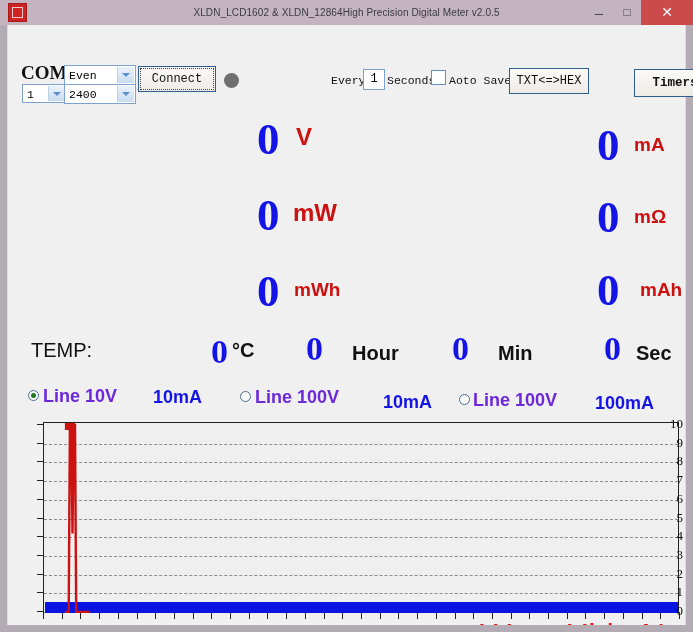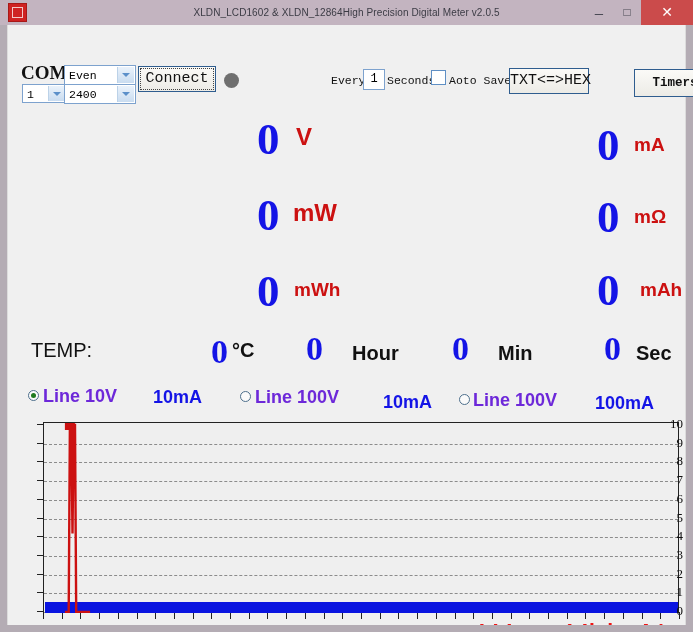--- a/index.html
+++ b/index.html
@@ -77,21 +77,21 @@
   }
   #combo-port{left:14px;top:59px;width:45px;height:19px;}
   #combo-parity{left:56px;top:40px;width:72px;height:20px;}
   #combo-baud{left:56px;top:59px;width:72px;height:20px;}
 
   .btn{
     position:absolute;box-sizing:border-box;
     background:linear-gradient(#fbfaf7,#ecebe6);
     border:1px solid #2f5d8f;
     font-family:"Liberation Mono",monospace;
-    font-size:15px;color:#111;
+    font-size:12px;color:#111;
     text-align:center;
     cursor:default;
   }
   .btn.focus{outline:1px dotted #444;outline-offset:-3px;}
   #btn-connect{left:130px;top:41px;width:78px;height:26px;line-height:24px;}
   #btn-disconnect{left:238px;top:41px;width:80px;height:26px;line-height:24px;}
   #btn-txthex{left:501px;top:43px;width:80px;height:26px;line-height:24px;}
   #btn-timers{left:592px;top:44px;width:82px;height:28px;line-height:26px;font-weight:bold;font-size:12.5px;margin-left:34px;}
 
   .led{

